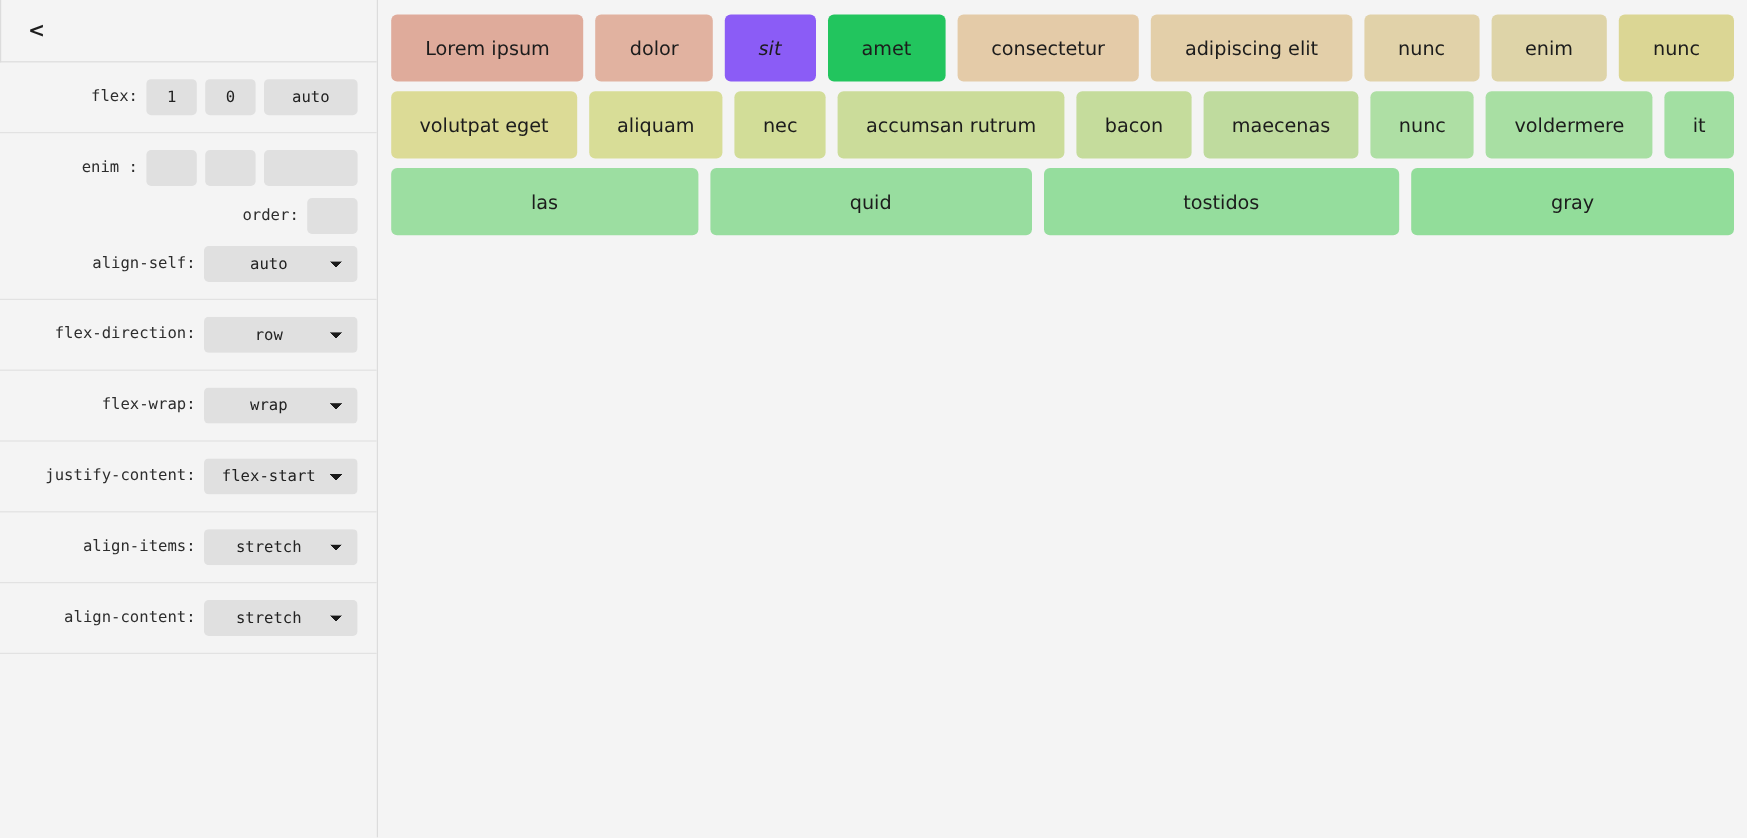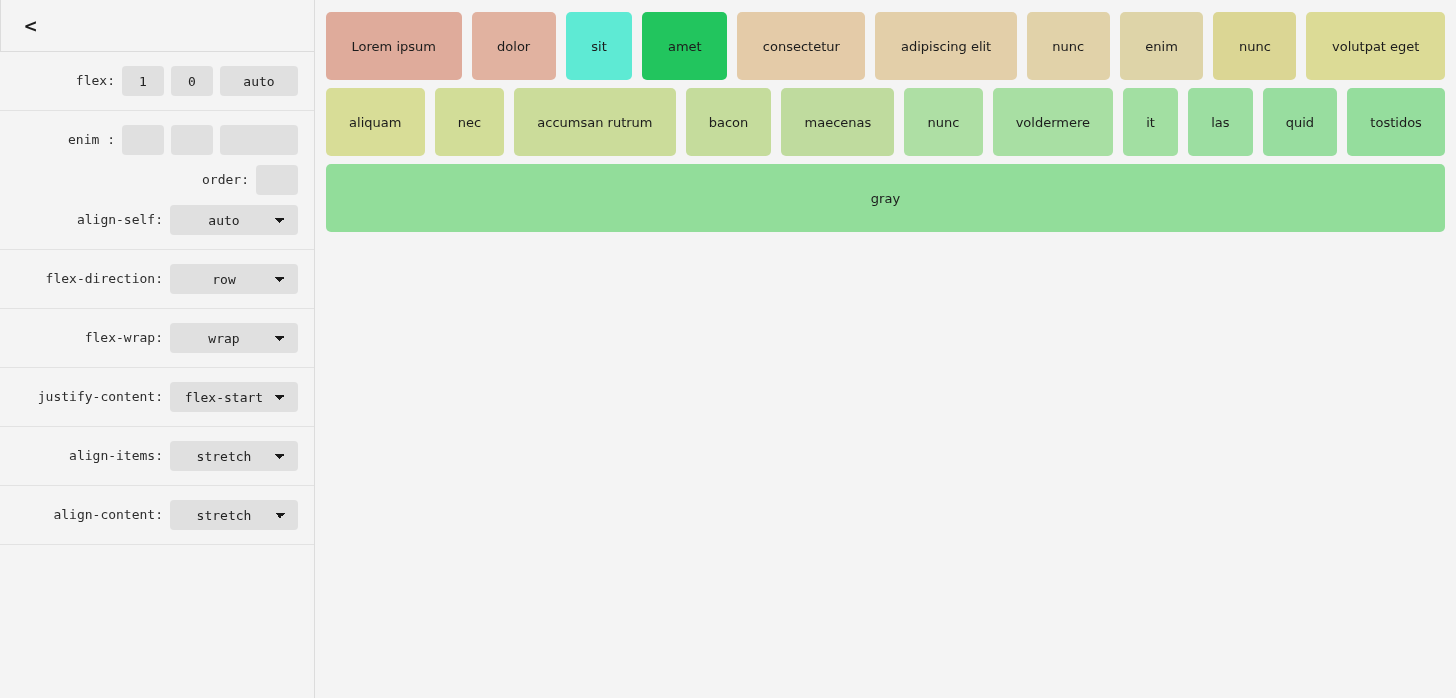--- a/index.html
+++ b/index.html
@@ -151,26 +151,26 @@
     flex-wrap: wrap;
     justify-content: flex-start;
     align-items: stretch;
     align-content: flex-start;
     width: 100%;
     gap: 0;
   }
   .flex-item {
     margin: 4px 5px;
     border-radius: 5px;
-    height: 68px;
+    height: 56px;
     display: flex;
     align-items: center;
     justify-content: center;
     font-family: "DejaVu Sans", sans-serif;
-    font-size: 13px;
+    font-size: 16px;
     color: #1c1c1c;
     padding: 0 22px;
     white-space: nowrap;
     flex: 1 0 auto;
   }
 </style>
 </head>
 <body>
 
 <div id="app">
@@ -254,21 +254,21 @@
         </select>
       </div>
     </div>
 
   </aside>
 
   <main class="main">
     <div class="flex-container" id="flex-container">
         <div class="flex-item" style="background: rgb(223, 171, 155);">Lorem ipsum</div>
         <div class="flex-item" style="background: rgb(225, 178, 160);">dolor</div>
-        <div class="flex-item" style="background: #5eead4;">sit</div>
+        <div class="flex-item" style="background: #8b5cf6; font-style: italic;">sit</div>
         <div class="flex-item" style="background: #22c55e;">amet</div>
         <div class="flex-item" style="background: rgb(228, 203, 168);">consectetur</div>
         <div class="flex-item" style="background: rgb(227, 207, 169);">adipiscing elit</div>
         <div class="flex-item" style="background: rgb(225, 210, 169);">nunc</div>
         <div class="flex-item" style="background: rgb(222, 212, 168);">enim</div>
         <div class="flex-item" style="background: rgb(219, 214, 148);">nunc</div>
         <div class="flex-item" style="background: rgb(220, 219, 150);">volutpat eget</div>
         <div class="flex-item" style="background: rgb(216, 221, 151);">aliquam</div>
         <div class="flex-item" style="background: rgb(210, 221, 152);">nec</div>
         <div class="flex-item" style="background: rgb(203, 220, 154);">accumsan rutrum</div>

